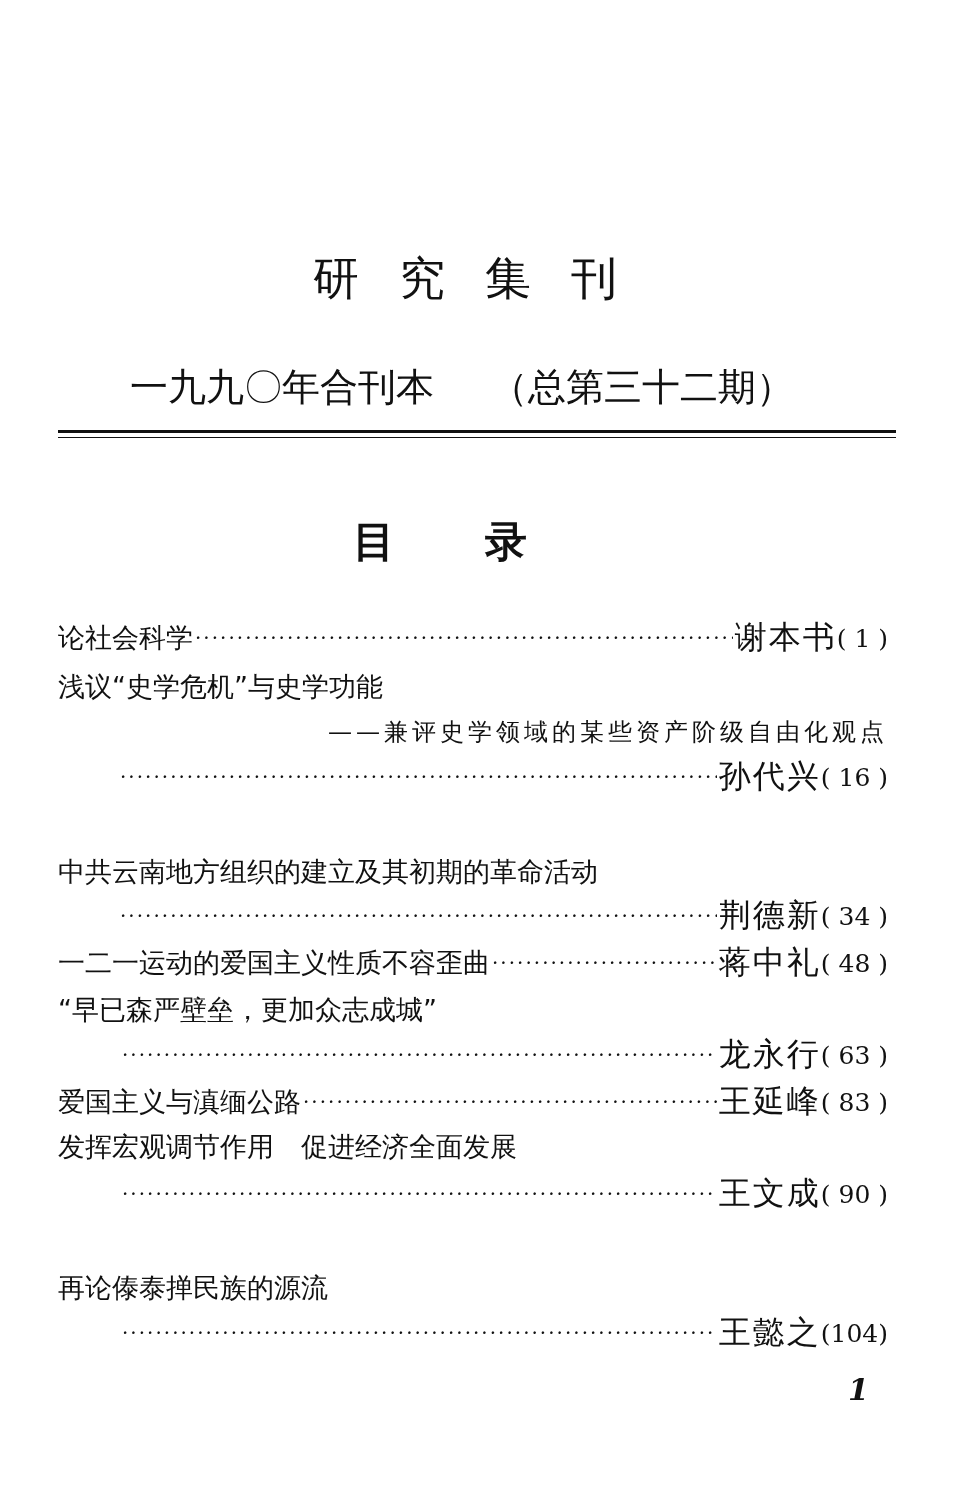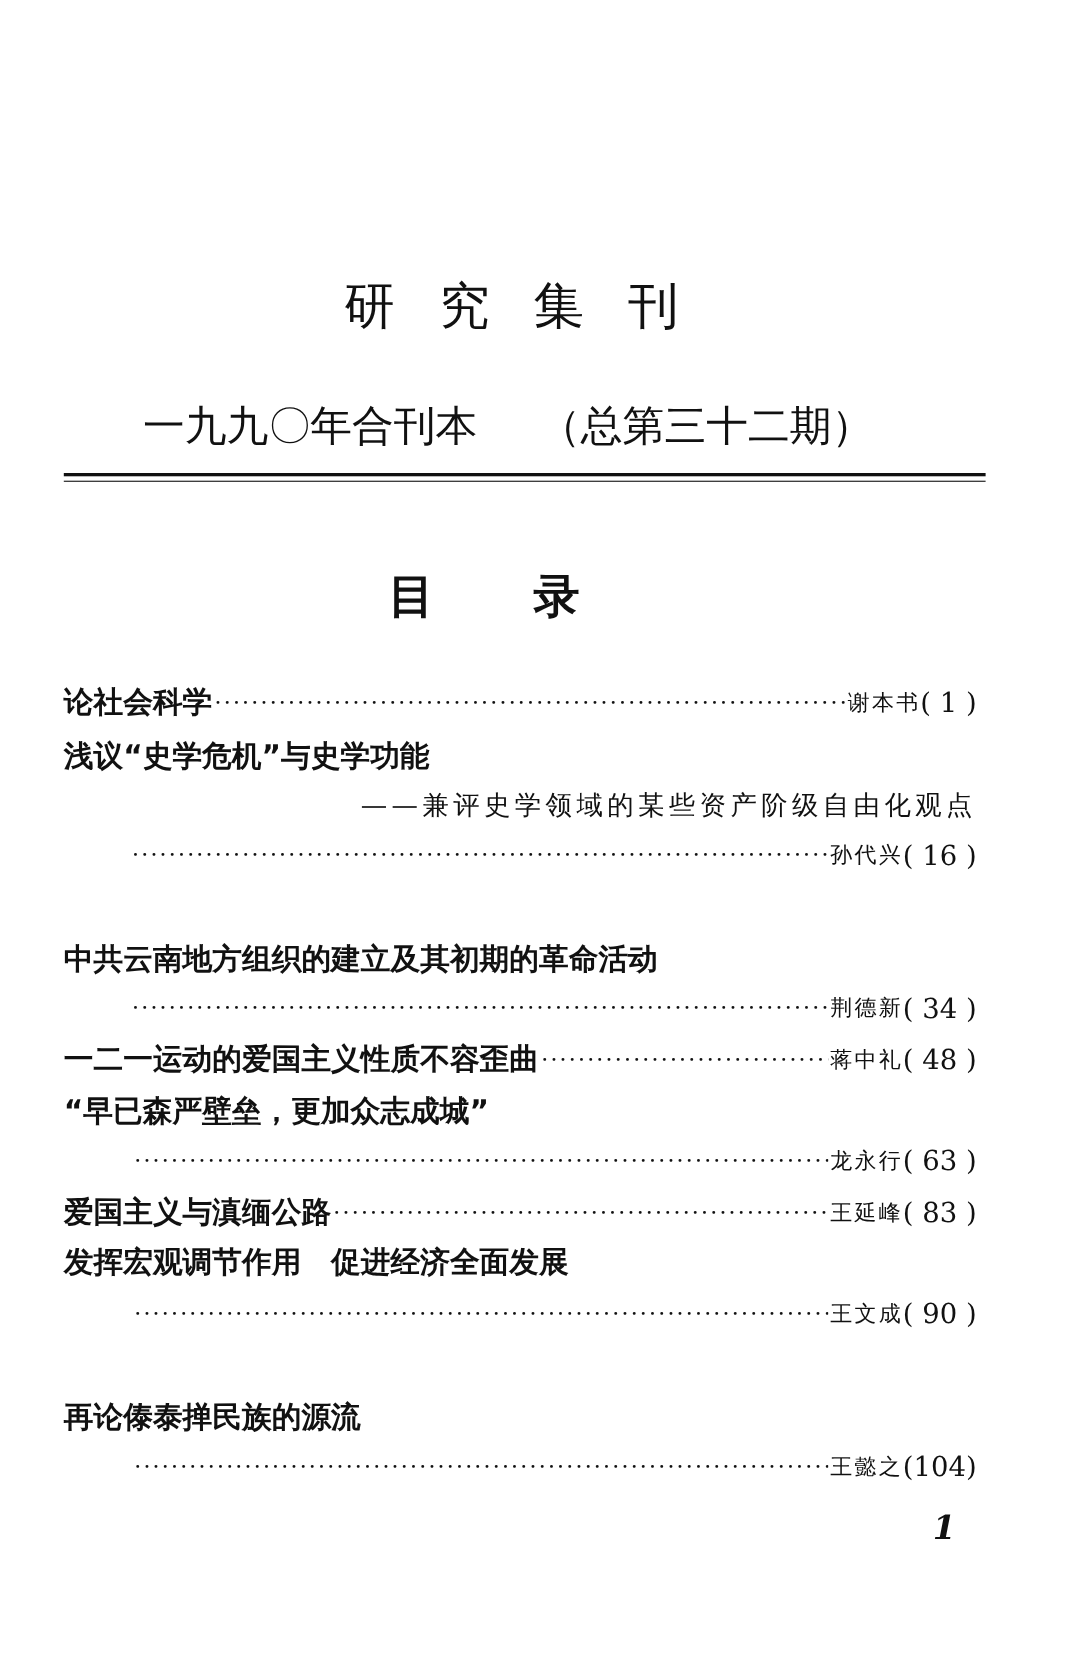--- a/index.html
+++ b/index.html
@@ -24,30 +24,30 @@
     top: 514px; left: 0; width: 970px; text-align: center;
     font-family: "DejaVu Sans", sans-serif; font-weight: bold;
     font-size: 42px; letter-spacing: 90px; box-sizing: border-box;
   }
   .line {
     position: absolute; left: 58px; width: 830px; height: 40px;
     display: flex; align-items: center; white-space: nowrap;
     font-size: 27px;
   }
   .line.indent { left: 120px; width: 768px; justify-content: flex-end; }
-  .line .main { font-family: "DejaVu Sans", sans-serif; font-weight: bold; font-size: 27px; }
+  .line .main { font-family: "DejaVu Sans", sans-serif; font-weight: normal; font-size: 27px; }
   .line .sub { font-family: "DejaVu Serif", serif; font-size: 24px; letter-spacing: 4px; }
   .line .dots {
     flex: 1; overflow: hidden; letter-spacing: 2px; font-size: 20px;
     white-space: nowrap; margin: 0 2px;
   }
   .line .dots::before {
     content: "··································································································································";
   }
-  .line .author { font-family: "DejaVu Serif", serif; font-size: 20px; letter-spacing: 2px; }
+  .line .author { font-family: "DejaVu Serif", serif; font-size: 32px; letter-spacing: 2px; }
   .line .page { font-family: "DejaVu Serif", serif; font-size: 25px; }
   .folio {
     top: 1372px; left: 848px; font-size: 30px; font-style: italic; font-weight: bold;
     font-family: "DejaVu Serif", serif;
   }
 </style>
 </head>
 <body>
 
 <div class="abs journal-title">研究集刊</div>

